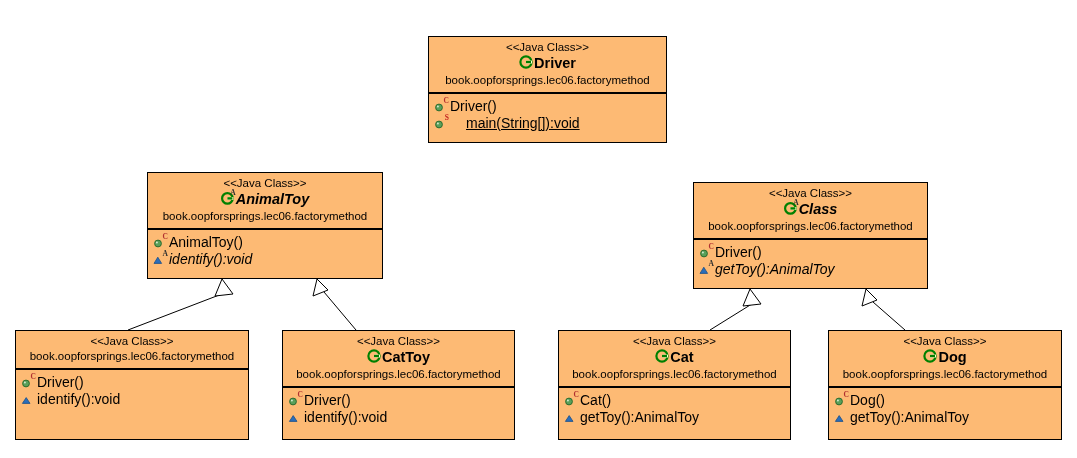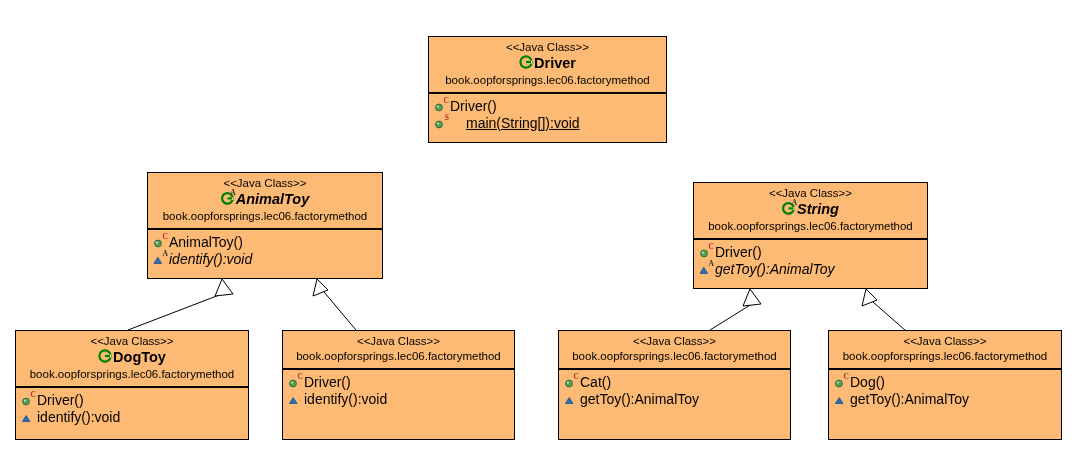--- a/index.html
+++ b/index.html
@@ -243,21 +243,21 @@
       <div class="stereotype">&lt;&lt;Java Class&gt;&gt;</div>
       <div class="classname-row">
         <span class="icon-wrap">
           <svg class="icon-class" viewBox="0 0 14 14">
             <circle cx="6.4" cy="7.4" r="5.3" fill="none" stroke="#008000" stroke-width="2.2"></circle>
             <rect x="6.4" y="6" width="6" height="2.9" fill="#ffffcc"></rect>
             <rect x="6.4" y="6.2" width="5" height="2.4" fill="#008000"></rect>
           </svg>
           <span class="sup a">A</span>
         </span>
-        <span class="classname abstract">String</span>
+        <span class="classname abstract">Class</span>
       </div>
       <div class="package">book.oopforsprings.lec06.factorymethod</div>
     </div>
     <div class="uml-members">
       <div class="member-row">
         <span class="icon-wrap">
           <svg class="icon-method" viewBox="0 0 12 13">
             <circle cx="5" cy="8.5" r="3.4" fill="#5aa05a" stroke="#2e6b2e" stroke-width="1"></circle>
             <circle cx="3.9" cy="7.4" r="1" fill="#cfe8cf"></circle>
           </svg>
@@ -271,31 +271,58 @@
             <polygon points="4.8,5.2 8.6,11.4 1,11.4" fill="#2a6ebb" stroke="#1b4e86" stroke-width="0.8"></polygon>
           </svg>
           <span class="sup a">A</span>
         </span>
         <span class="member-text italic">getToy():AnimalToy</span>
       </div>
     </div>
   </div>
 
   <div class="uml-class" style="left:15px; top:330px; width:234px; height:110px;">
+    <div class="uml-header">
+      <div class="stereotype">&lt;&lt;Java Class&gt;&gt;</div>
+      <div class="package">book.oopforsprings.lec06.factorymethod</div>
+    </div>
+    <div class="uml-members">
+      <div class="member-row">
+        <span class="icon-wrap">
+          <svg class="icon-method" viewBox="0 0 12 13">
+            <circle cx="5" cy="8.5" r="3.4" fill="#5aa05a" stroke="#2e6b2e" stroke-width="1"></circle>
+            <circle cx="3.9" cy="7.4" r="1" fill="#cfe8cf"></circle>
+          </svg>
+          <span class="sup c">C</span>
+        </span>
+        <span class="member-text">Driver()</span>
+      </div>
+      <div class="member-row">
+        <span class="icon-wrap">
+          <svg class="icon-prot" viewBox="0 0 12 13">
+            <polygon points="5.2,5.6 9,11.4 1.4,11.4" fill="#2a6ebb" stroke="#1b4e86" stroke-width="0.8"></polygon>
+          </svg>
+        </span>
+        <span class="member-text">identify():void</span>
+      </div>
+    </div>
+  </div>
+
+  <div class="uml-class" style="left:282px; top:330px; width:233px; height:110px;">
     <div class="uml-header">
       <div class="stereotype">&lt;&lt;Java Class&gt;&gt;</div>
       <div class="classname-row">
         <span class="icon-wrap">
           <svg class="icon-class" viewBox="0 0 14 14">
             <circle cx="7" cy="7" r="5.6" fill="none" stroke="#008000" stroke-width="2.2"></circle>
             <rect x="7" y="5.6" width="6" height="2.9" fill="#ffffcc"></rect>
             <rect x="7" y="5.8" width="5" height="2.4" fill="#008000"></rect>
           </svg>
         </span>
-        <span class="classname">DogToy</span>
+        <span class="classname">CatToy</span>
       </div>
       <div class="package">book.oopforsprings.lec06.factorymethod</div>
     </div>
     <div class="uml-members">
       <div class="member-row">
         <span class="icon-wrap">
           <svg class="icon-method" viewBox="0 0 12 13">
             <circle cx="5" cy="8.5" r="3.4" fill="#5aa05a" stroke="#2e6b2e" stroke-width="1"></circle>
             <circle cx="3.9" cy="7.4" r="1" fill="#cfe8cf"></circle>
           </svg>
@@ -307,94 +334,87 @@
         <span class="icon-wrap">
           <svg class="icon-prot" viewBox="0 0 12 13">
             <polygon points="5.2,5.6 9,11.4 1.4,11.4" fill="#2a6ebb" stroke="#1b4e86" stroke-width="0.8"></polygon>
           </svg>
         </span>
         <span class="member-text">identify():void</span>
       </div>
     </div>
   </div>
 
-  <div class="uml-class" style="left:282px; top:330px; width:233px; height:110px;">
-    <div class="uml-header">
-      <div class="stereotype">&lt;&lt;Java Class&gt;&gt;</div>
-      <div class="package">book.oopforsprings.lec06.factorymethod</div>
-    </div>
-    <div class="uml-members">
-      <div class="member-row">
-        <span class="icon-wrap">
-          <svg class="icon-method" viewBox="0 0 12 13">
-            <circle cx="5" cy="8.5" r="3.4" fill="#5aa05a" stroke="#2e6b2e" stroke-width="1"></circle>
-            <circle cx="3.9" cy="7.4" r="1" fill="#cfe8cf"></circle>
-          </svg>
-          <span class="sup c">C</span>
-        </span>
-        <span class="member-text">Driver()</span>
+  <div class="uml-class" style="left:558px; top:330px; width:233px; height:110px;">
+    <div class="uml-header">
+      <div class="stereotype">&lt;&lt;Java Class&gt;&gt;</div>
+      <div class="classname-row">
+        <span class="icon-wrap">
+          <svg class="icon-class" viewBox="0 0 14 14">
+            <circle cx="7" cy="7" r="5.6" fill="none" stroke="#008000" stroke-width="2.2"></circle>
+            <rect x="7" y="5.6" width="6" height="2.9" fill="#ffffcc"></rect>
+            <rect x="7" y="5.8" width="5" height="2.4" fill="#008000"></rect>
+          </svg>
+        </span>
+        <span class="classname">Cat</span>
+      </div>
+      <div class="package">book.oopforsprings.lec06.factorymethod</div>
+    </div>
+    <div class="uml-members">
+      <div class="member-row">
+        <span class="icon-wrap">
+          <svg class="icon-method" viewBox="0 0 12 13">
+            <circle cx="5" cy="8.5" r="3.4" fill="#5aa05a" stroke="#2e6b2e" stroke-width="1"></circle>
+            <circle cx="3.9" cy="7.4" r="1" fill="#cfe8cf"></circle>
+          </svg>
+          <span class="sup c">C</span>
+        </span>
+        <span class="member-text">Cat()</span>
       </div>
       <div class="member-row">
         <span class="icon-wrap">
           <svg class="icon-prot" viewBox="0 0 12 13">
             <polygon points="5.2,5.6 9,11.4 1.4,11.4" fill="#2a6ebb" stroke="#1b4e86" stroke-width="0.8"></polygon>
           </svg>
         </span>
-        <span class="member-text">identify():void</span>
-      </div>
-    </div>
-  </div>
-
-  <div class="uml-class" style="left:558px; top:330px; width:233px; height:110px;">
-    <div class="uml-header">
-      <div class="stereotype">&lt;&lt;Java Class&gt;&gt;</div>
-      <div class="package">book.oopforsprings.lec06.factorymethod</div>
-    </div>
-    <div class="uml-members">
-      <div class="member-row">
-        <span class="icon-wrap">
-          <svg class="icon-method" viewBox="0 0 12 13">
-            <circle cx="5" cy="8.5" r="3.4" fill="#5aa05a" stroke="#2e6b2e" stroke-width="1"></circle>
-            <circle cx="3.9" cy="7.4" r="1" fill="#cfe8cf"></circle>
-          </svg>
-          <span class="sup c">C</span>
-        </span>
-        <span class="member-text">Cat()</span>
+        <span class="member-text">getToy():AnimalToy</span>
+      </div>
+    </div>
+  </div>
+
+  <div class="uml-class" style="left:828px; top:330px; width:234px; height:110px;">
+    <div class="uml-header">
+      <div class="stereotype">&lt;&lt;Java Class&gt;&gt;</div>
+      <div class="classname-row">
+        <span class="icon-wrap">
+          <svg class="icon-class" viewBox="0 0 14 14">
+            <circle cx="7" cy="7" r="5.6" fill="none" stroke="#008000" stroke-width="2.2"></circle>
+            <rect x="7" y="5.6" width="6" height="2.9" fill="#ffffcc"></rect>
+            <rect x="7" y="5.8" width="5" height="2.4" fill="#008000"></rect>
+          </svg>
+        </span>
+        <span class="classname">Dog</span>
+      </div>
+      <div class="package">book.oopforsprings.lec06.factorymethod</div>
+    </div>
+    <div class="uml-members">
+      <div class="member-row">
+        <span class="icon-wrap">
+          <svg class="icon-method" viewBox="0 0 12 13">
+            <circle cx="5" cy="8.5" r="3.4" fill="#5aa05a" stroke="#2e6b2e" stroke-width="1"></circle>
+            <circle cx="3.9" cy="7.4" r="1" fill="#cfe8cf"></circle>
+          </svg>
+          <span class="sup c">C</span>
+        </span>
+        <span class="member-text">Dog()</span>
       </div>
       <div class="member-row">
         <span class="icon-wrap">
           <svg class="icon-prot" viewBox="0 0 12 13">
             <polygon points="5.2,5.6 9,11.4 1.4,11.4" fill="#2a6ebb" stroke="#1b4e86" stroke-width="0.8"></polygon>
           </svg>
         </span>
         <span class="member-text">getToy():AnimalToy</span>
       </div>
     </div>
   </div>
 
-  <div class="uml-class" style="left:828px; top:330px; width:234px; height:110px;">
-    <div class="uml-header">
-      <div class="stereotype">&lt;&lt;Java Class&gt;&gt;</div>
-      <div class="package">book.oopforsprings.lec06.factorymethod</div>
-    </div>
-    <div class="uml-members">
-      <div class="member-row">
-        <span class="icon-wrap">
-          <svg class="icon-method" viewBox="0 0 12 13">
-            <circle cx="5" cy="8.5" r="3.4" fill="#5aa05a" stroke="#2e6b2e" stroke-width="1"></circle>
-            <circle cx="3.9" cy="7.4" r="1" fill="#cfe8cf"></circle>
-          </svg>
-          <span class="sup c">C</span>
-        </span>
-        <span class="member-text">Dog()</span>
-      </div>
-      <div class="member-row">
-        <span class="icon-wrap">
-          <svg class="icon-prot" viewBox="0 0 12 13">
-            <polygon points="5.2,5.6 9,11.4 1.4,11.4" fill="#2a6ebb" stroke="#1b4e86" stroke-width="0.8"></polygon>
-          </svg>
-        </span>
-        <span class="member-text">getToy():AnimalToy</span>
-      </div>
-    </div>
-  </div>
-
 </div>
 
 </body></html>

